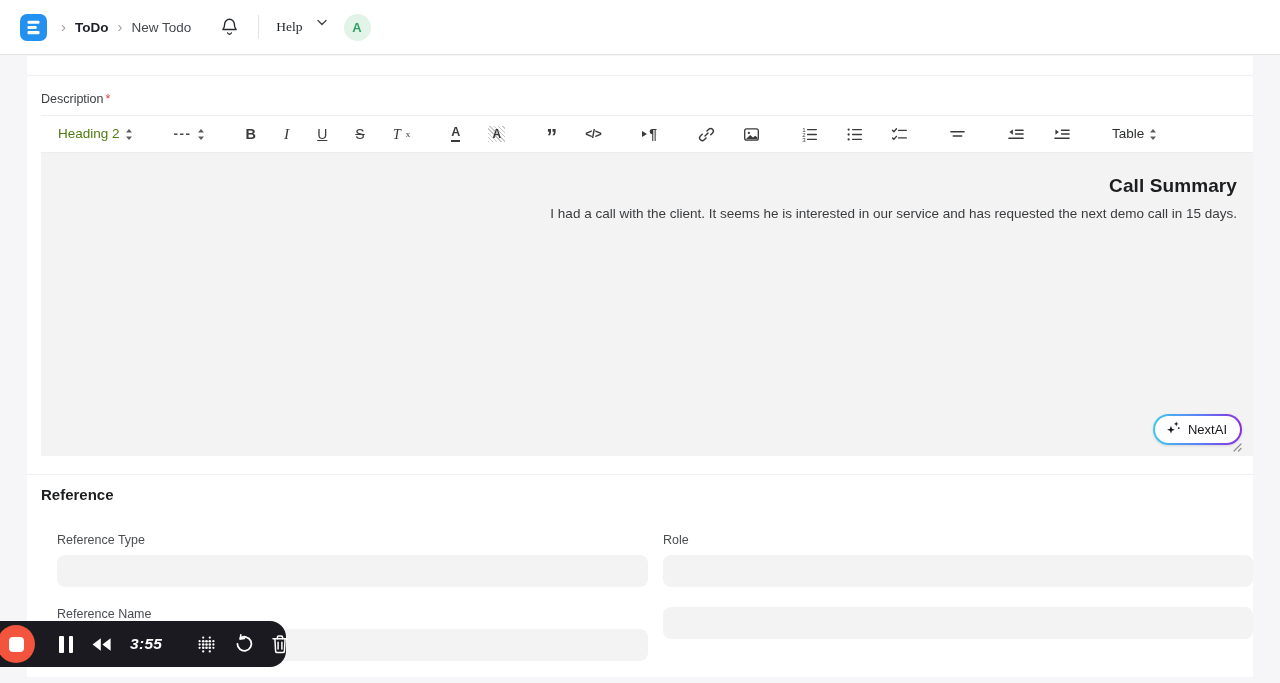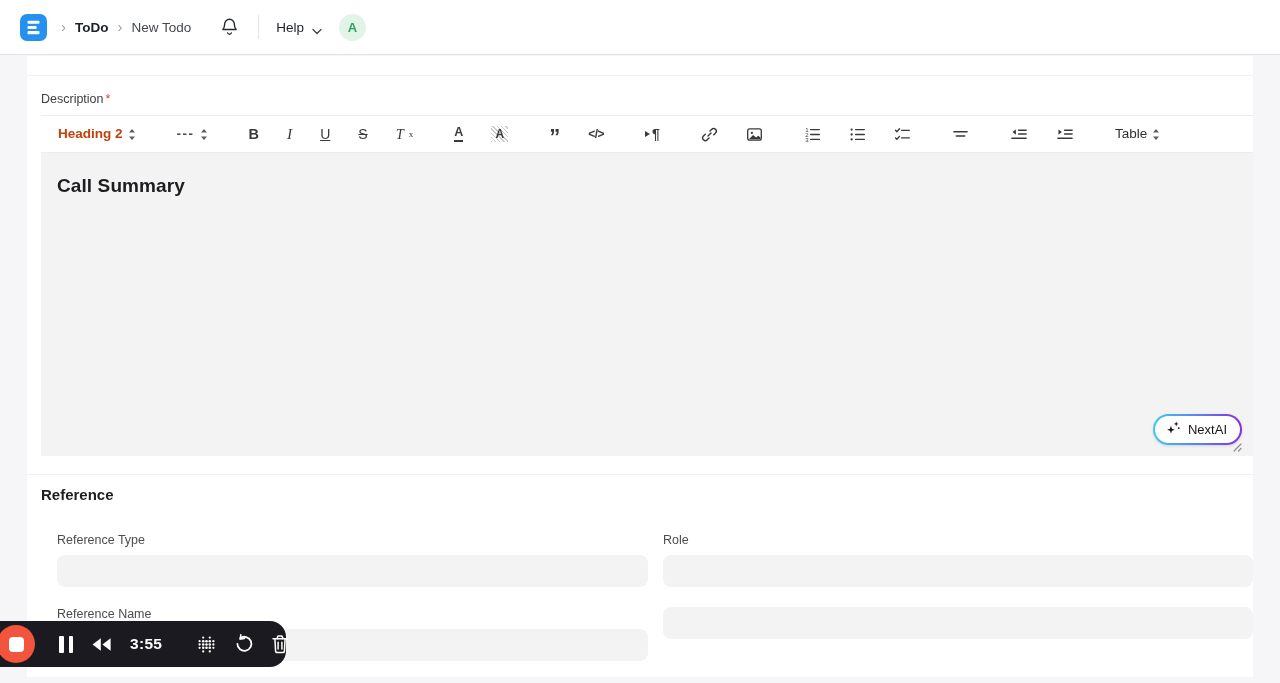--- a/index.html
+++ b/index.html
@@ -15,59 +15,59 @@
   .crumb-a { color:#1d2125; font-weight:600; cursor:pointer; }
   .crumb-b { color:#45494e; font-weight:400; cursor:pointer; }
   .searchbar { margin-left:auto; width:300px; height:33px; background:#f0f0f2; border-radius:8px;
                display:flex; align-items:center; gap:9px; padding:0 12px; cursor:text; }
   .searchbar input { border:none; outline:none; background:transparent; font-size:13px; color:#55595e;
                      width:100%; font-family:"Liberation Sans", sans-serif; }
   .searchbar input::placeholder { color:#65696e; opacity:1; }
   .nav-right { display:flex; align-items:center; margin-left:28px; gap:17px; }
   .bell { width:22px; height:22px; cursor:pointer; }
   .nav-divider { width:1px; height:24px; background:#e4e4e7; }
-  .help { display:flex; align-items:flex-end; gap:8px; font-size:13.5px; color:#1d2125; cursor:pointer; }
+  .help { display:flex; align-items:flex-start; gap:14px; font-size:13.5px; color:#1d2125; cursor:pointer;font-family:Liberation Serif, serif; }
   .avatar { width:27px; height:27px; border-radius:50%; background:#e2f3e8; color:#33a066;
             font-size:13px; font-weight:700; display:flex; align-items:center; justify-content:center; cursor:pointer; }
 
   
   .card { position:absolute; left:27px; top:56px; width:1226px; height:621px; background:#fff; }
   .card-hairline { position:absolute; left:0; top:19px; width:100%; height:1px; background:#f1f1f3; }
 
   .desc-label { position:absolute; left:14px; top:36px; font-size:12.5px; color:#3e4144; }
   .req { color:#e03e3e; margin-left:2px; }
 
   
   .toolbar { position:absolute; left:14px; top:59px; width:1212px; height:38px;
              border-top:1px solid #ededef; border-bottom:1px solid #ededef; background:#fff;
              display:flex; align-items:center; gap:28px; padding-left:17px; }
   .tb { display:flex; align-items:center; gap:5px; color:#3a3a3c; cursor:pointer; user-select:none;
         font-size:13.5px; line-height:1; }
   .grp { margin-left:13px; }
-  .tb-heading { color:#c2410c; font-weight:700;align-items:flex-end; }
+  .tb-heading { color:#4d7c0f; font-weight:400;align-items:flex-end; }
   .tb-hr { letter-spacing:1.5px; font-weight:600; color:#4a4a4c; }
   .g-bold { font-weight:700; font-size:14.5px; }
   .g-italic { font-family:"Liberation Serif", serif; font-style:italic; font-size:15.5px; }
   .g-under { text-decoration:underline; font-size:14px; }
   .g-strike { text-decoration:line-through; font-size:14px; }
   .g-clear { font-family:"Liberation Serif", serif; font-style:italic; font-size:14.5px; }
   .g-clear sub { font-size:9px; font-style:normal; }
   .g-fontcolor { font-weight:700; font-size:12.5px; border-bottom:2px solid #3a3a3c; padding-bottom:1px; }
   .g-bgcolor { font-weight:700; font-size:12px; width:17px; height:16px; display:flex; align-items:center; justify-content:center;
                background:repeating-linear-gradient(45deg,#c9c9c9 0 1px, transparent 1px 3px); }
   .g-quote { font-size:22px; font-weight:700; line-height:0.4; margin-top:7px; }
   .g-code { font-size:12px; font-weight:600; letter-spacing:-0.5px; }
   .g-pil { display:flex; align-items:center; gap:2px; }
   .g-pil .tri { width:0; height:0; border-top:3.5px solid transparent; border-bottom:3.5px solid transparent; border-left:5px solid #3a3a3c; }
   .g-pil .pilc { font-size:14px; font-weight:600; }
   .tb-table { color:#2d2f31; }
   svg.tbi { display:block; }
 
   
-  .editor { position:absolute; left:14px; top:97px; width:1212px; height:303px; background:#f3f3f4; cursor:text; }
+  .editor { position:absolute; left:14px; top:97px; width:1212px; height:303px; background:#f3f3f4; cursor:text;text-align:right; }
   .editor h2 { font-size:19px; font-weight:700; color:#1c1d1f; margin:22px 16px 0 16px; letter-spacing:0.1px; }
   .editor p { font-size:13.5px; color:#3a3c3e; margin:9px 16px 0 16px; }
   .nextai { position:absolute; right:11px; bottom:11px; padding:2px; border-radius:17px;
             background:linear-gradient(90deg,#3fc8ec,#5e7bf5 55%,#8a2be2); cursor:pointer;
             box-shadow:0 1px 3px rgba(0,0,0,0.12);margin-top:28px; }
   .nextai-inner { background:#fff; border-radius:15px; height:27px; display:flex; align-items:center; gap:7px; padding:0 13px 0 11px; }
   .nextai-label { font-size:13px; color:#17181d; font-weight:400; }
   .resize-handle { position:absolute; right:0; bottom:-11px; cursor:nwse-resize; }
 
   .section-divider { position:absolute; left:0; top:418px; width:100%; height:1px; background:#f0f0f2; }
@@ -84,21 +84,21 @@
 
   
   .recorder { position:absolute; left:0; top:621px; height:46px; width:286px; background:#1a1a20;
               border-radius:0 16px 16px 0; display:flex; align-items:center; gap:17px; padding-right:20px; z-index:50; }
   .rec-stop { width:38px; height:38px; border-radius:50%; background:#f2543d; margin-left:-3px; flex:0 0 auto;
               display:flex; align-items:center; justify-content:center; cursor:pointer; }
   .rec-stop-square { width:15px; height:15px; border-radius:4px; background:#fff; }
   .rec-pause { display:flex; gap:5px; margin-left:7px; cursor:pointer; }
   .rec-pause i { display:block; width:4.5px; height:17px; background:#fff; border-radius:1px; }
   .rec-rewind { cursor:pointer; display:flex; }
-  .rec-time { color:#fff; font-size:15.5px; font-weight:700; letter-spacing:0.3px; }
+  .rec-time { color:#fff; font-size:15.5px; font-weight:700; letter-spacing:0.3px;font-style:italic; }
   .rec-divider { width:1.5px; height:22px; background:#3d3d45; }
   .rec-icon { cursor:pointer; display:flex; }
 
   .shade-right { position:absolute; left:1253px; top:56px; width:27px; height:627px; background:#f6f6f8; }
 </style>
 </head>
 <body>
 
 <div class="navbar">
   <span class="logo">
@@ -251,20 +251,21 @@
       <span>Table</span>
       <svg class="tbi" width="8" height="13" viewBox="0 0 8 13">
           <path d="M4 1 L7 4.6 H1z" fill="#5a5e62"></path>
           <path d="M4 12 L1 8.4 H7z" fill="#5a5e62"></path>
         </svg>
     </span>
   </div>
 
   <div class="editor">
     <h2>Call Summary</h2>
+    <p>I had a call with the client. It seems he is interested in our service and has requested the next demo call in 15 days.</p>
 
     <div class="nextai">
       <div class="nextai-inner">
         <span>
           <svg width="15" height="15" viewBox="0 0 16 16" fill="#15161c">
               <path d="M5.3 6.2 L6.4 9.2 L9.4 10.3 L6.4 11.4 L5.3 14.4 L4.2 11.4 L1.2 10.3 L4.2 9.2z"></path>
               <path d="M10.9 1.6 L11.6 3.5 L13.5 4.2 L11.6 4.9 L10.9 6.8 L10.2 4.9 L8.3 4.2 L10.2 3.5z"></path>
               <circle cx="13.6" cy="8.6" r="1"></circle>
             </svg>
         </span>

